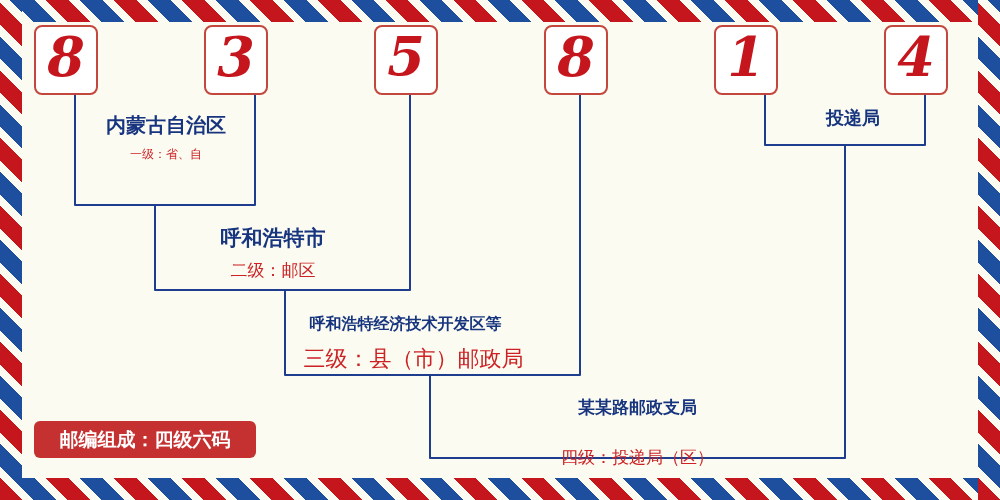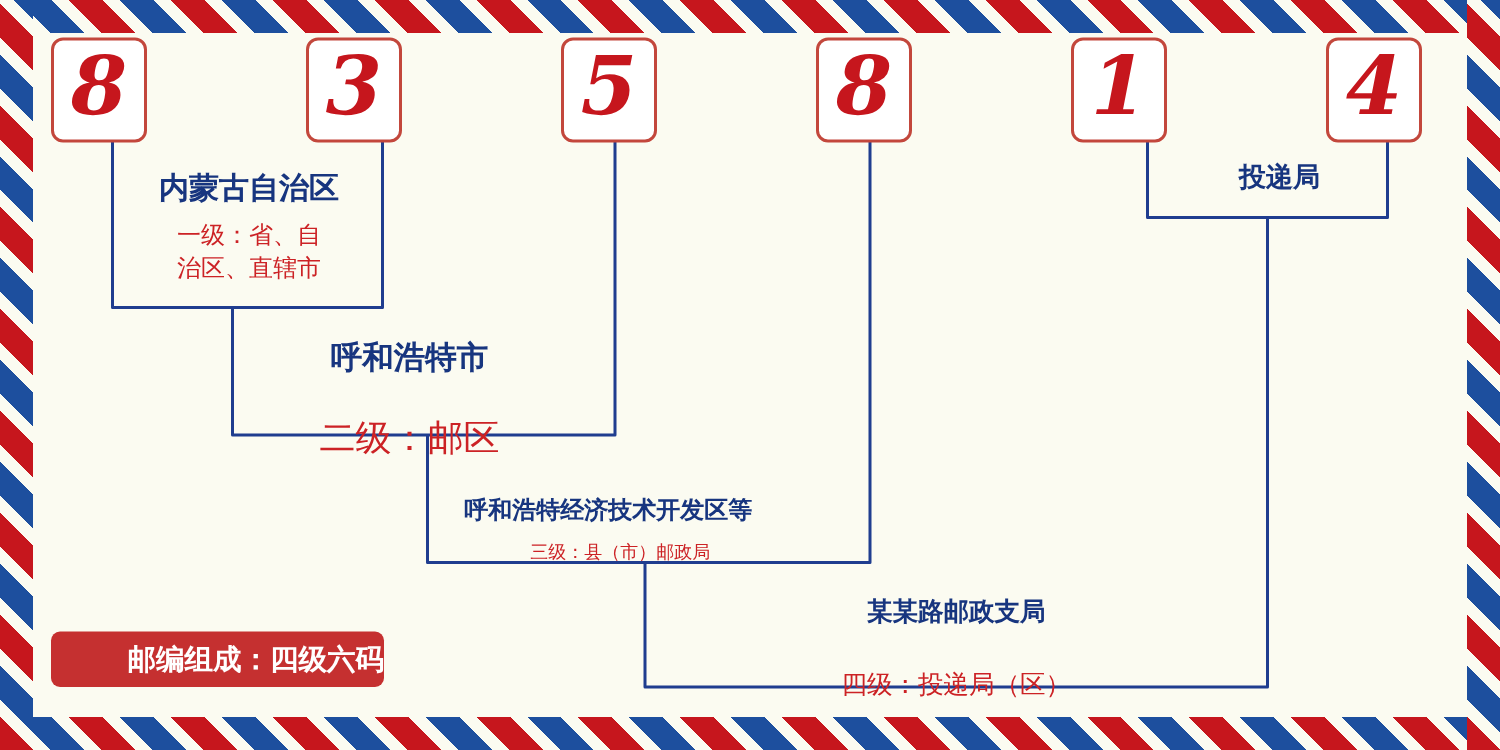--- a/index.html
+++ b/index.html
@@ -59,47 +59,47 @@
     color: #c6161d;
     padding-bottom: 6px;
   }
 
   .label { position: absolute; text-align: center; z-index: 3; }
   .label .name { color: #17357f; font-weight: bold; }
   .label .desc { color: #cc2225; line-height: 1.35; }
 
   .label1 { left: 78px;  top: 112px; width: 176px; text-align: center; }
   .label1 .name { font-size: 20px; }
-  .label1 .desc { font-size: 16px; margin-top: 7px; }
+  .label1 .desc { font-size: 12px; margin-top: 7px; }
 
   .label2 { left: 157px; top: 224px; width: 232px; }
   .label2 .name { font-size: 21px; }
-  .label2 .desc { font-size: 24px; margin-top: 24px; }
+  .label2 .desc { font-size: 17px; margin-top: 7px; }
 
-  .label3 { left: 287px; top: 330px; width: 237px; }
+  .label3 { left: 287px; top: 314px; width: 237px; }
   .label3 .name { font-size: 16px; }
-  .label3 .desc { font-size: 12px; margin-top: 9px; padding-left: 16px; }
+  .label3 .desc { font-size: 22px; margin-top: 9px; padding-left: 16px; }
 
   .label4 { left: 432px; top: 396px; width: 411px; }
   .label4 .name { font-size: 17px; }
   .label4 .desc { font-size: 17px; margin-top: 27px; }
 
   .label5 { left: 767px; top: 106px; width: 172px; }
   .label5 .name { font-size: 18px; }
 
   .footer-badge {
     position: absolute;
     left: 34px; top: 421px;
     width: 222px; height: 37px;
     background: #c53030;
     border-radius: 6px;
     color: #ffffff;
     font-size: 19px;
     font-weight: bold;
-    display: flex; align-items: center; justify-content: flex-end;
+    display: flex; align-items: center; justify-content: center;
     z-index: 3;
   }
 </style>
 </head>
 <body>
 
 <div class="canvas">
 
   <div class="stripe h top"></div>
   <div class="stripe h bottom"></div>
@@ -130,21 +130,20 @@
     <span class="digit">1</span>
   </div>
   <div class="digit-box" style="left:884px">
     <span class="digit">4</span>
   </div>
 
   <div class="label label1">
     <div class="name">内蒙古自治区</div>
     <div class="desc">
       <div>一级：省、自</div>
-      <div>治区、直辖市</div>
     </div>
   </div>
 
   <div class="label label2">
     <div class="name">呼和浩特市</div>
     <div class="desc">二级：邮区</div>
   </div>
 
   <div class="label label3">
     <div class="name">呼和浩特经济技术开发区等</div>

